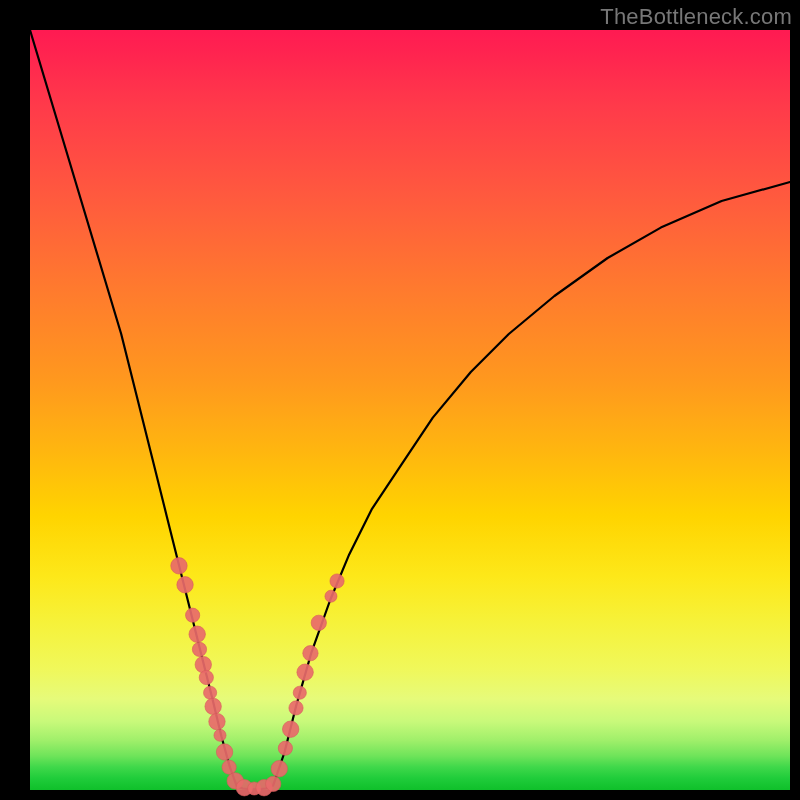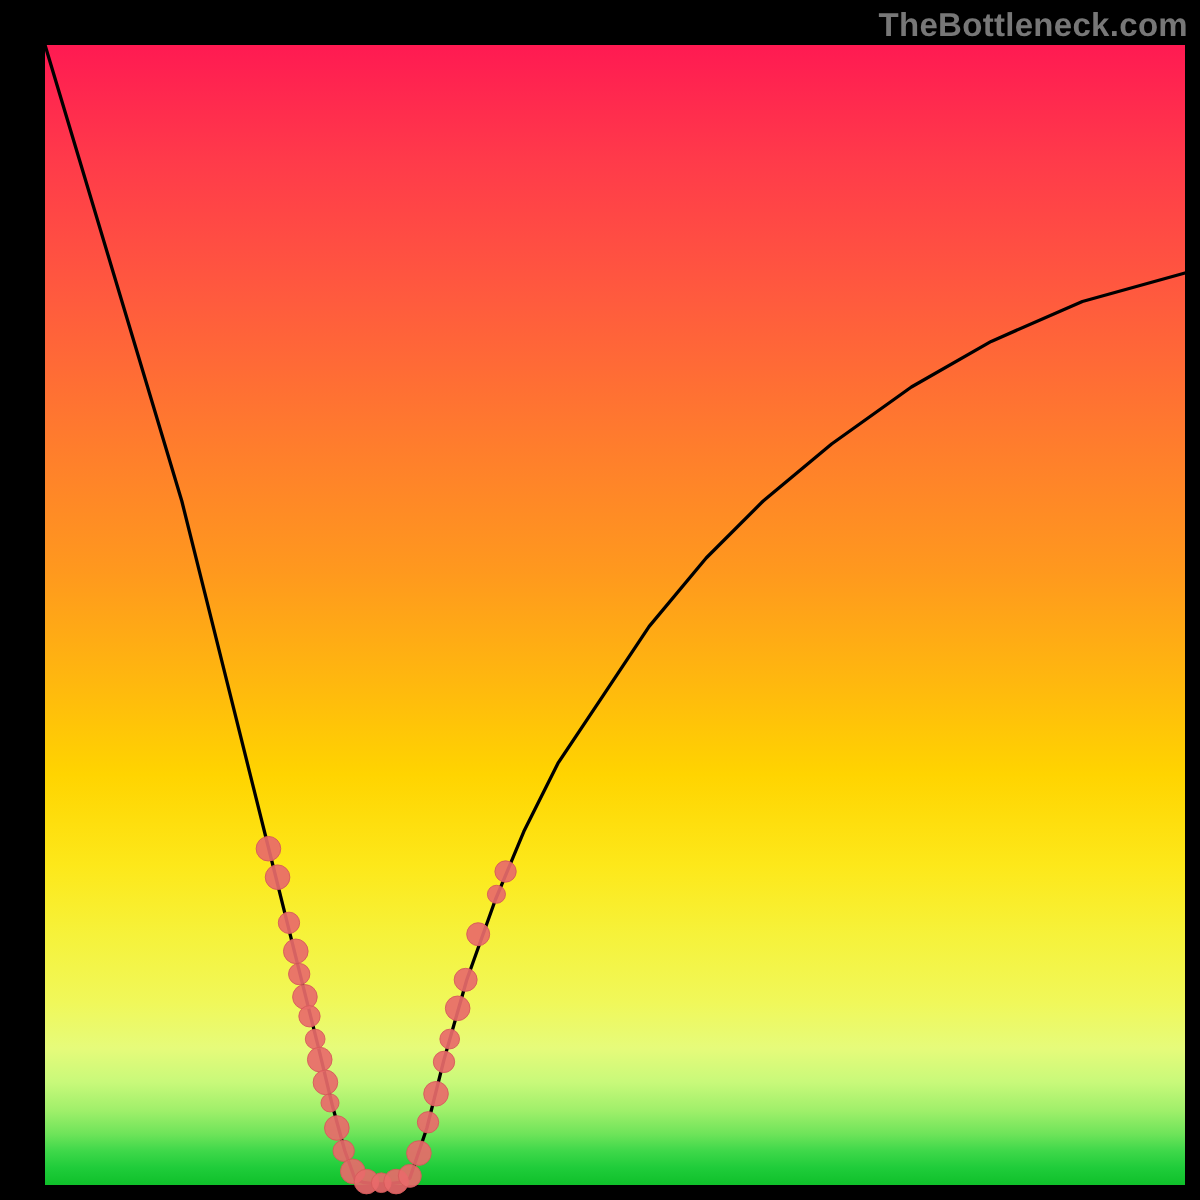--- a/index.html
+++ b/index.html
@@ -9,21 +9,20 @@
     height: 800px;
     overflow: hidden;
     background: #000;
     font-family: Arial, Helvetica, sans-serif;
   }
   .frame {
     position: relative;
     width: 800px;
     height: 800px;
     background: #000;
-    font-weight: bold;
   }
   .plot-area {
     position: absolute;
     left: 30px;
     top: 30px;
     width: 760px;
     height: 760px;
     
     background: linear-gradient(
       to bottom,

